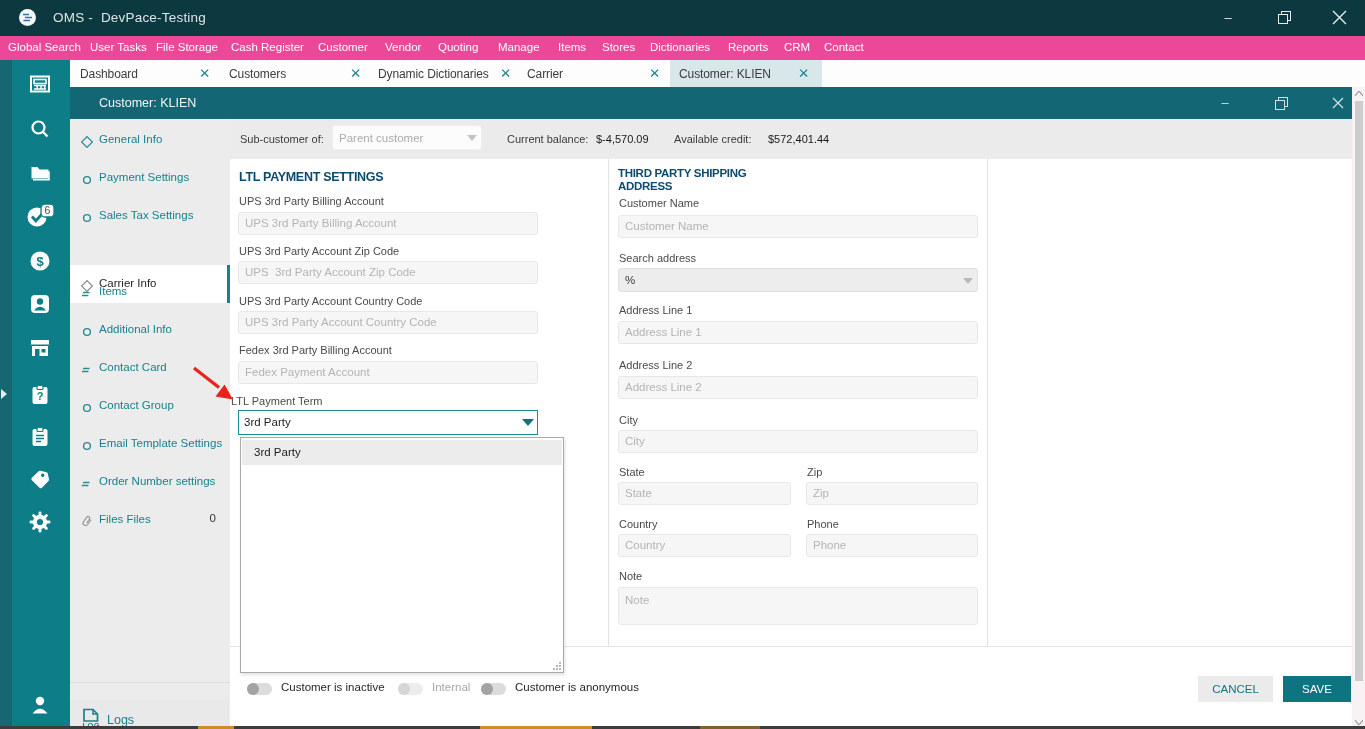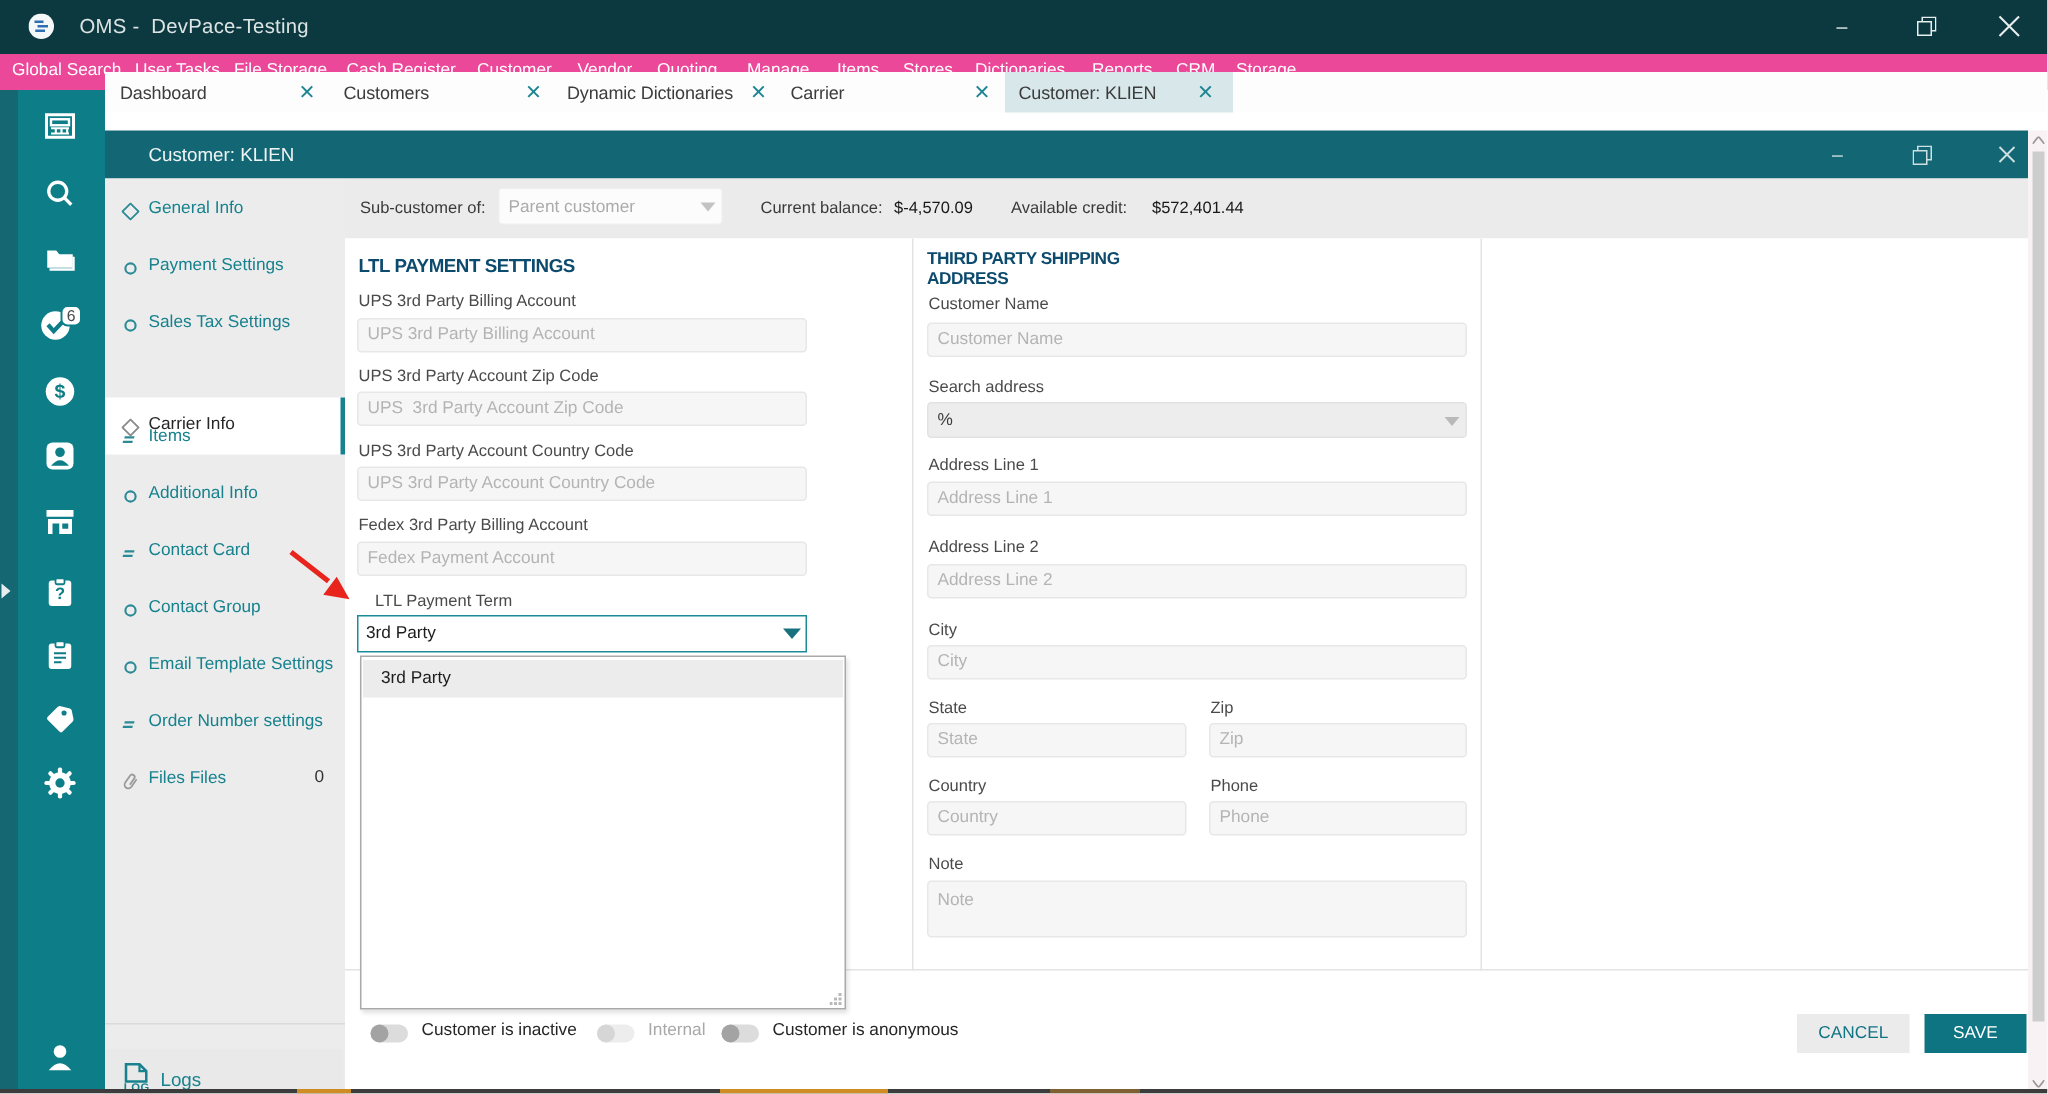--- a/index.html
+++ b/index.html
@@ -14,21 +14,21 @@
 
 
 #menubar { left:0; top:36px; width:1365px; height:24px; background:#ec4899;padding-left:16px; }
 .mitem { position:absolute; top:5px; color:#fff; font-size:11.5px; white-space:nowrap; }
 
 
 #sidestrip { left:0; top:60px; width:12px; height:666px; background:#156872; }
 #sidebar { left:12px; top:60px; width:58px; height:666px; background:#0d7e87; }
 
 
-#tabbar { left:70px; top:48px; width:1295px; height:27px; background:#fdfdfd; }
+#tabbar { left:70px; top:60px; width:1295px; height:27px; background:#fdfdfd; }
 .tab { position:absolute; top:0; height:27px; font-size:12px; letter-spacing:-0.1px; color:#3c3c3c; }
 .tab .lbl { position:absolute; top:7px; }
 .tab .x { position:absolute; top:5px; color:#1d8591; font-size:13.5px; }
 #tab5bg { position:absolute; left:600px; top:0; width:152px; height:27px; background:#d7e7ea; }
 
 
 #winheader { left:70px; top:87px; width:1282px; height:32px; background:#136673; color:#f0f5f5; }
 #winheader .t { position:absolute; left:29px; top:9px; font-size:12.5px; }
 .wbtn { position:absolute; top:0; height:32px; line-height:32px; width:40px; text-align:center; color:#cfe0e2; font-size:13px; }
 
@@ -105,21 +105,21 @@
   <span class="mitem" style="left:231px">Cash Register</span>
   <span class="mitem" style="left:318px">Customer</span>
   <span class="mitem" style="left:385px">Vendor</span>
   <span class="mitem" style="left:438px">Quoting</span>
   <span class="mitem" style="left:498px">Manage</span>
   <span class="mitem" style="left:558px">Items</span>
   <span class="mitem" style="left:602px">Stores</span>
   <span class="mitem" style="left:650px">Dictionaries</span>
   <span class="mitem" style="left:728px">Reports</span>
   <span class="mitem" style="left:784px">CRM</span>
-  <span class="mitem" style="left:824px">Storage</span>
+  <span class="mitem" style="left:824px">Contact</span>
 </div>
 
 <div class="abs" id="sidestrip"></div>
 <div class="abs" id="sidebar"></div>
 <div id="sideicons">
     <div style="position: absolute; left: 28px; top: 72px; width: 24px; height: 24px;"><svg width="24" height="24" viewBox="0 0 24 24">
         <rect x="3" y="4.5" width="18" height="15" fill="none" stroke="#fff" stroke-width="2"></rect>
         <rect x="6" y="7.5" width="12" height="4" fill="none" stroke="#fff" stroke-width="1.6"></rect>
         <path d="M6 13.5 h12 M6 17 h12 M9.2 13.5 v4 M13 13.5 v4 M16.8 13.5 v4" stroke="#fff" stroke-width="1.4" fill="none"></path>
       </svg></div>
@@ -327,21 +327,21 @@
       <span class="ph" style="top:4px">UPS&nbsp; 3rd Party Account Zip Code</span>
     </div>
     <div class="flabel" style="left:239px;top:295px">UPS 3rd Party Account Country Code</div>
     <div class="finput" style="left:238px;top:311px;width:300px;height:23px">
       <span class="ph" style="top:4px">UPS 3rd Party Account Country Code</span>
     </div>
     <div class="flabel" style="left:239px;top:344px">Fedex 3rd Party Billing Account</div>
     <div class="finput" style="left:238px;top:361px;width:300px;height:23px">
       <span class="ph" style="top:4px">Fedex Payment Account</span>
     </div>
-    <div class="flabel" style="left:250px;top:395px">LTL Payment Term</div>
+    <div class="flabel" style="left:231px;top:395px">LTL Payment Term</div>
     <div id="ltlsel">
       <span class="tx">3rd Party</span>
       <div class="tridn" style="left:283px;top:8px"></div>
     </div>
     <div class="h1" style="left:618px;top:167px;font-size:11.5px;line-height:13px">THIRD PARTY SHIPPING<br>ADDRESS</div>
     <div class="flabel" style="left:619px;top:197px">Customer Name</div>
     <div class="finput" style="left:618px;top:215px;width:360px;height:23px">
       <span class="ph" style="top:4px">Customer Name</span>
     </div>
     <div class="flabel" style="left:619px;top:252px">Search address</div>

